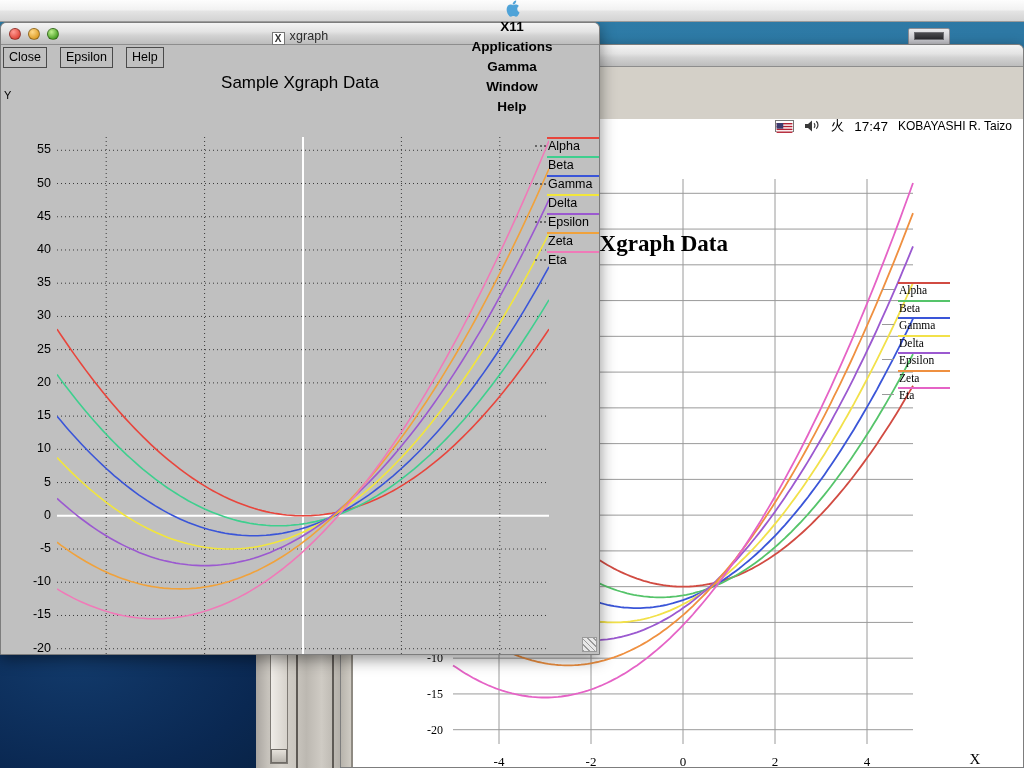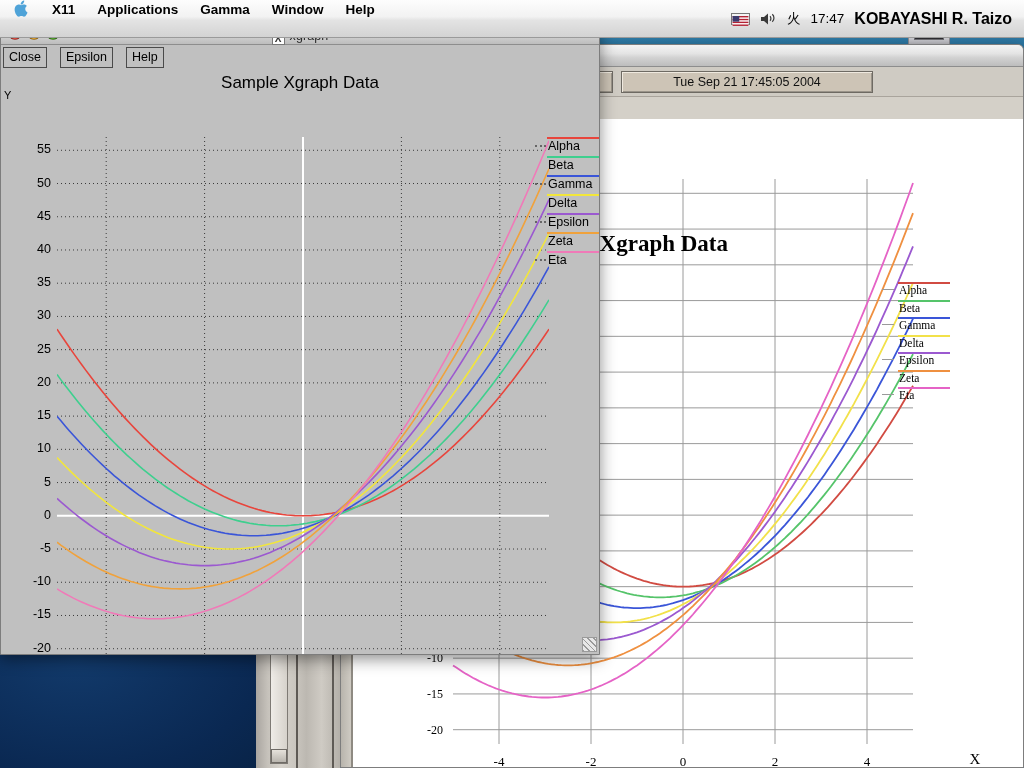--- a/index.html
+++ b/index.html
@@ -29,35 +29,36 @@
 
   
   #bg-window {
     position: absolute; left: 0; top: 645px; width: 256px; height: 123px;
     background: radial-gradient(120% 160% at 30% 10%, #123a6b 0%, #0a2852 60%, #07203f 100%);
     border-top: 1px solid #18406f;
   }
 
   
   #menubar {
-    position: absolute; left: 0; top: 0; width: 1024px; height: 38px;
+    position: absolute; left: 0; top: 0; width: 1024px; height: 22px;
     background: linear-gradient(#fdfdfd 0%, #f2f2f2 45%, #e3e3e3 55%, #d3d3d3 100%);
     border-bottom: 1px solid #9a9a9a;
-    display: flex; font-size: 13px; color: #000;
+    display: flex; align-items: center; font-size: 13px; color: #000;
     z-index: 40;
+    flex-direction: column;
   }
   #menubar .apple { margin-left: 14px; margin-right: 12px; font-size: 15px; line-height: 1; }
   #menubar .apple svg { display:block; }
   #menubar .mi { padding: 0 11px; font-size: 13.5px; height: 20px; line-height: 20px; font-weight: bold; }
   #menubar .mi.bold { font-weight: bold; }
   #menubar .right { margin-left: auto; display: flex; align-items: center; gap: 10px; padding-right: 12px; }
   #menubar .flag { width: 19px; height: 12px; border: 1px solid #777; display:block; }
   #menubar .speaker { width: 17px; height: 14px; }
   #menubar .clock { font-size: 13.5px; }
-  #menubar .user { font-weight: bold; font-size: 16px; }
+  #menubar .user { font-weight: normal; font-size: 12px; }
 
   
   .aqua-titlebar {
     height: 22px;
     background: linear-gradient(#f4f4f4 0%, #e4e4e4 40%, #d2d2d2 60%, #bdbdbd 100%);
     border-bottom: 1px solid #8d8d8d;
     display: flex; align-items: center; position: relative;
   }
   .aqua-titlebar .title {
     position: absolute; left: 0; right: 0; text-align: center;
@@ -208,24 +209,20 @@
 <div id="gv-window">
   <div class="aqua-titlebar">
     <div class="traffic">
       <div class="tl close"></div>
       <div class="tl min"></div>
       <div class="tl zoom"></div>
     </div>
     <div class="title">gv: xgraph.ps</div>
   </div>
 
-  <div id="gv-toolbar">
-    <div class="gv-btn" id="gv-btn-filename">xgraph.ps</div>
-    <div class="gv-btn" id="gv-btn-date">Tue Sep 21 17:45:05 2004</div>
-  </div>
 
   <div id="gv-left-rail"></div>
 
   <div id="gv-page">
     <div class="doc-title">Sample Xgraph Data</div>
     <svg id="gv-svg" width="672" height="650">
         <line x1="100" y1="610.6962025316456" x2="560" y2="610.6962025316456" stroke="#9a9a9a" stroke-width="1"></line>
         <text x="90" y="614.6962025316456" text-anchor="end" font-family="Liberation Serif, serif" font-size="12" fill="#000">-20</text>
         <line x1="100" y1="574.9367088607595" x2="560" y2="574.9367088607595" stroke="#9a9a9a" stroke-width="1"></line>
         <text x="90" y="578.9367088607595" text-anchor="end" font-family="Liberation Serif, serif" font-size="12" fill="#000">-15</text>

